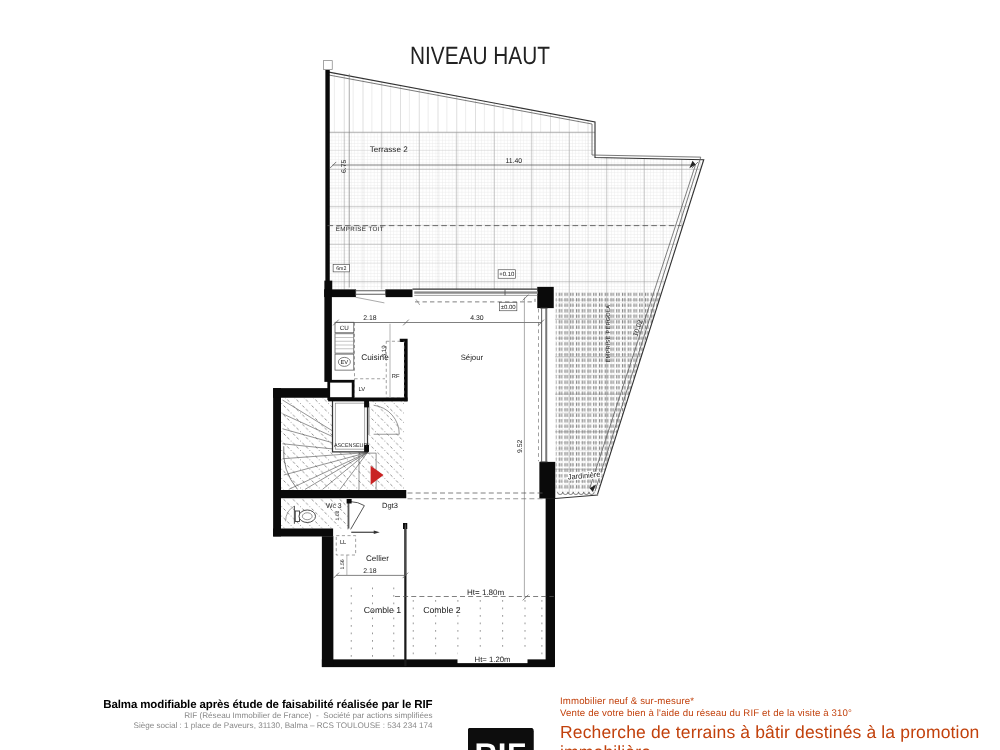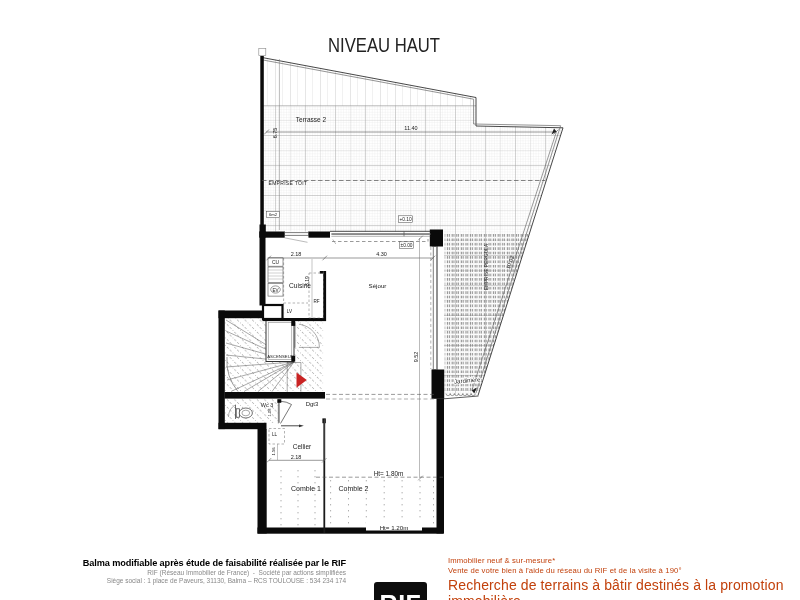--- a/index.html
+++ b/index.html
@@ -314,16 +314,16 @@
 <div style="position:absolute;left:0;top:558px;width:346px;text-align:right;">
   <div style="font-size:9.2px;font-weight:bold;color:#000;letter-spacing:-0.1px;">Balma modifiable après étude de faisabilité réalisée par le RIF</div>
   <div style="font-size:6.5px;color:#888;margin-top:1px;">RIF (Réseau Immobilier de France)&nbsp; -&nbsp; Société par actions simplifiées</div>
   <div style="font-size:6.5px;color:#888;margin-top:0.5px;">Siège social : 1 place de Paveurs, 31130, Balma – RCS TOULOUSE : 534 234 174</div>
 </div>
 
 <div style="position:absolute;left:374px;top:546px;width:53px;height:44px;background:#0d0d0d;border-radius:3px;color:#fff;font-weight:bold;font-size:25px;text-align:center;line-height:44px;letter-spacing:0.5px;margin-top:36px;">RIF</div>
 
 <div style="position:absolute;left:448px;top:556px;width:340px;color:#c2410c;letter-spacing:0.12px;">
   <div style="font-size:7.7px;">Immobilier neuf &amp; sur-mesure*</div>
-  <div style="font-size:7.7px;margin-top:1.4px;">Vente de votre bien à l'aide du réseau du RIF et de la visite à 190°</div>
+  <div style="font-size:7.7px;margin-top:1.4px;">Vente de votre bien à l'aide du réseau du RIF et de la visite à 310°</div>
   <div style="font-size:14px;margin-top:1.4px;">Recherche de terrains à bâtir destinés à la promotion immobilière</div>
 </div>
 </div>
 
 </body></html>

